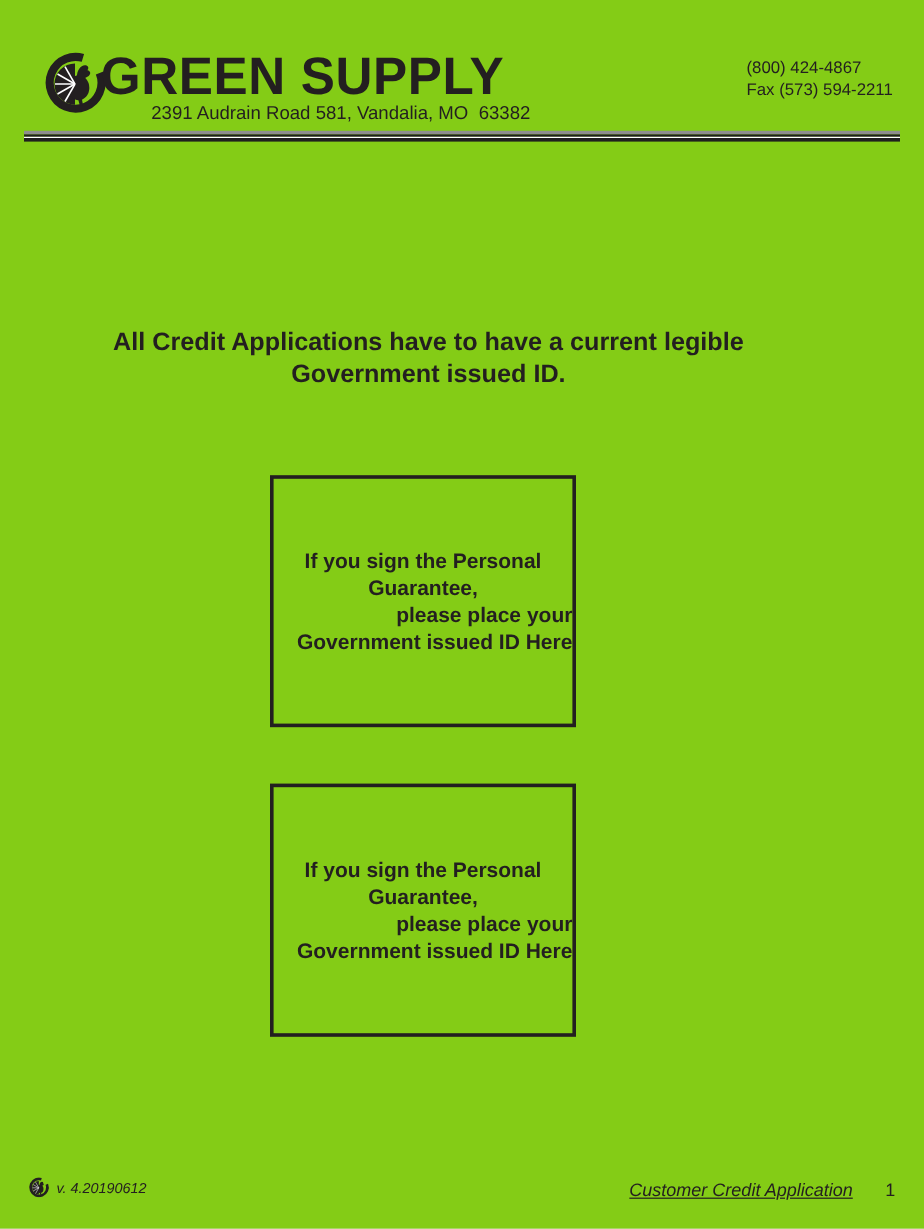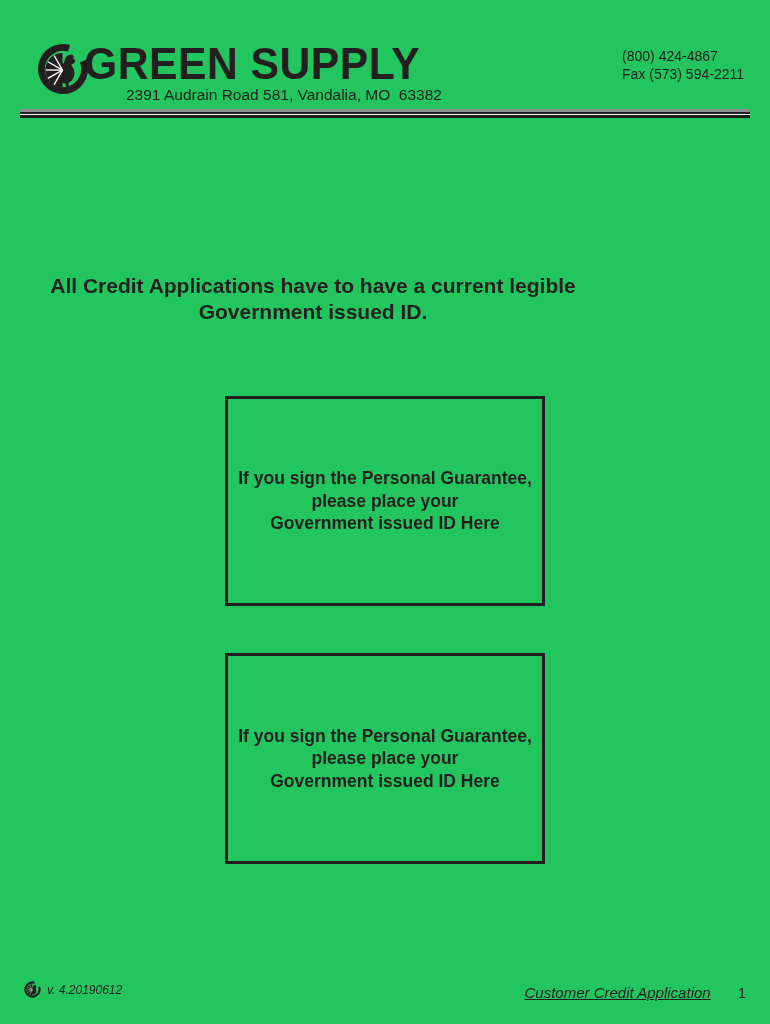--- a/index.html
+++ b/index.html
@@ -1,21 +1,21 @@
 <!DOCTYPE html>
 <html><head>
 <meta charset="utf-8">
 <style>
   html, body { margin: 0; padding: 0; background: #e8e8e8; }
   .page {
     position: relative;
     width: 770px;
     height: 1024px;
     margin: 0 auto;
-    background: #22c55e;
+    background: #84cc16;
     font-family: "Liberation Sans", sans-serif;
     color: #231f20;
     overflow: hidden;
   }
 
   
   .logo-main {
     position: absolute;
     left: 37px;
     top: 43px;
@@ -62,34 +62,35 @@
   
   .notice {
     position: absolute;
     left: 0;
     top: 273px;
     width: 626px;
     text-align: center;
     font-size: 21px;
     font-weight: bold;
     line-height: 26px;
+    padding-left: 44px;
   }
 
   
   .id-box {
     position: absolute;
     left: 225px;
-    width: 320px;
+    width: 255px;
     height: 210px;
     border: 3.5px solid #231f20;
     box-sizing: border-box;
     display: flex;
     flex-direction: column;
     justify-content: center;
-    align-items: center;
+    align-items: flex-end;
     text-align: center;
     font-size: 17.5px;
     font-weight: bold;
     line-height: 22.5px;
   }
   .id-box.first  { top: 396px; }
   .id-box.second { top: 653px; height: 211px; }
 
   
   .footer-left {

